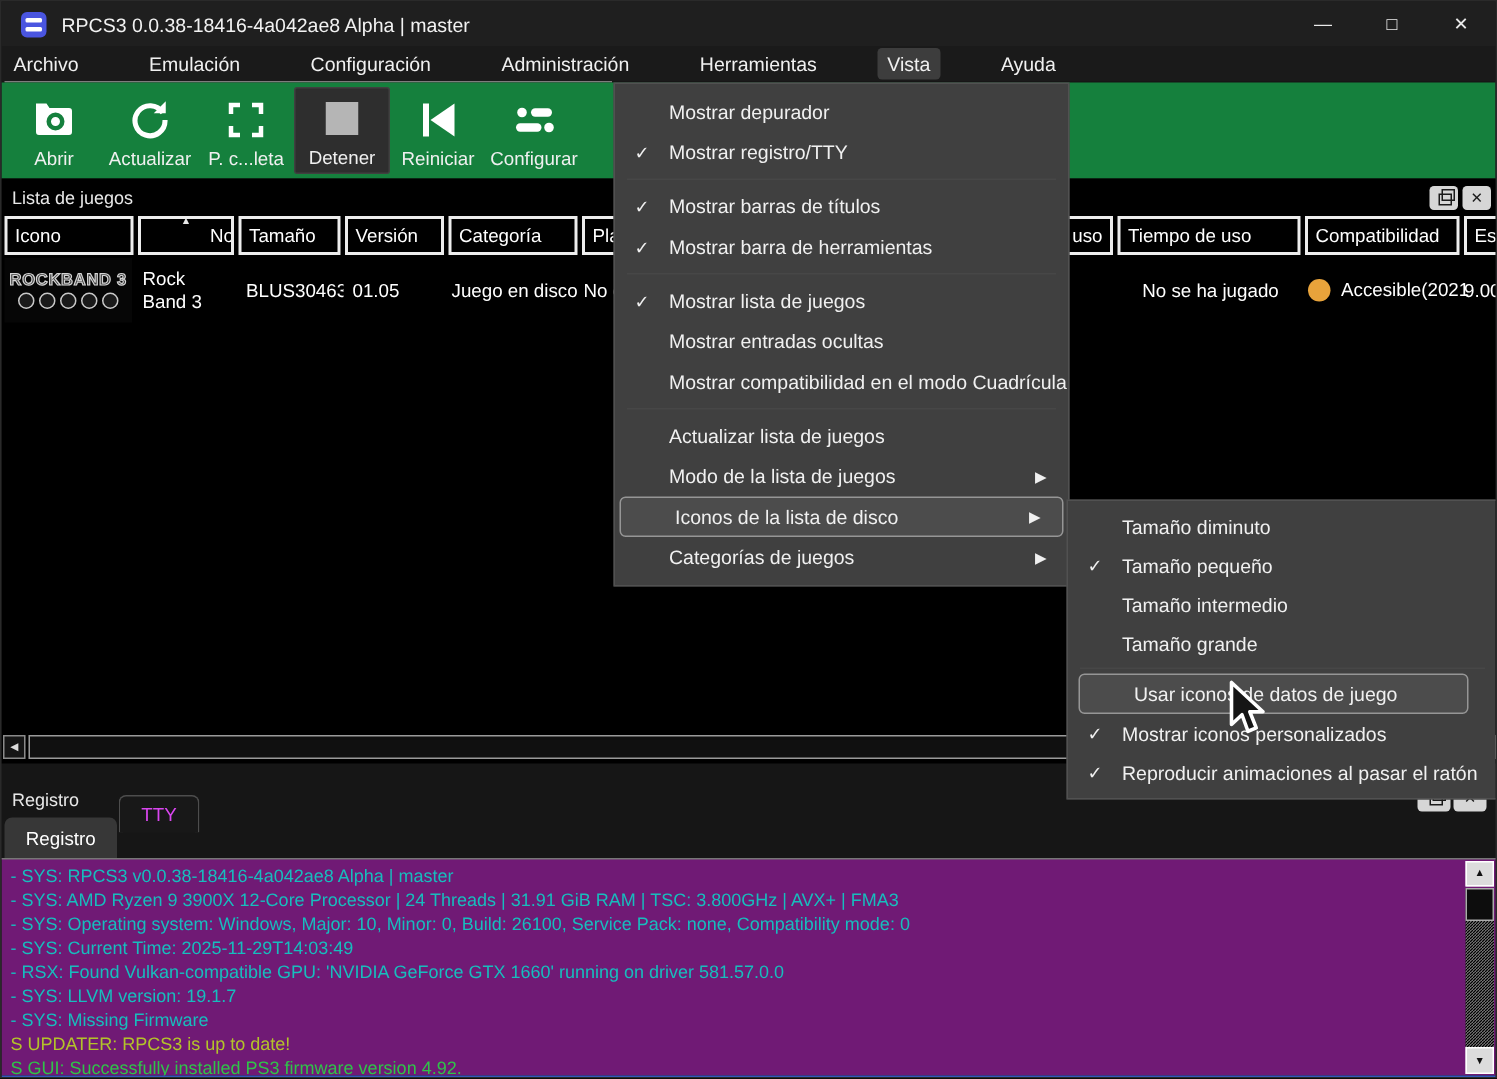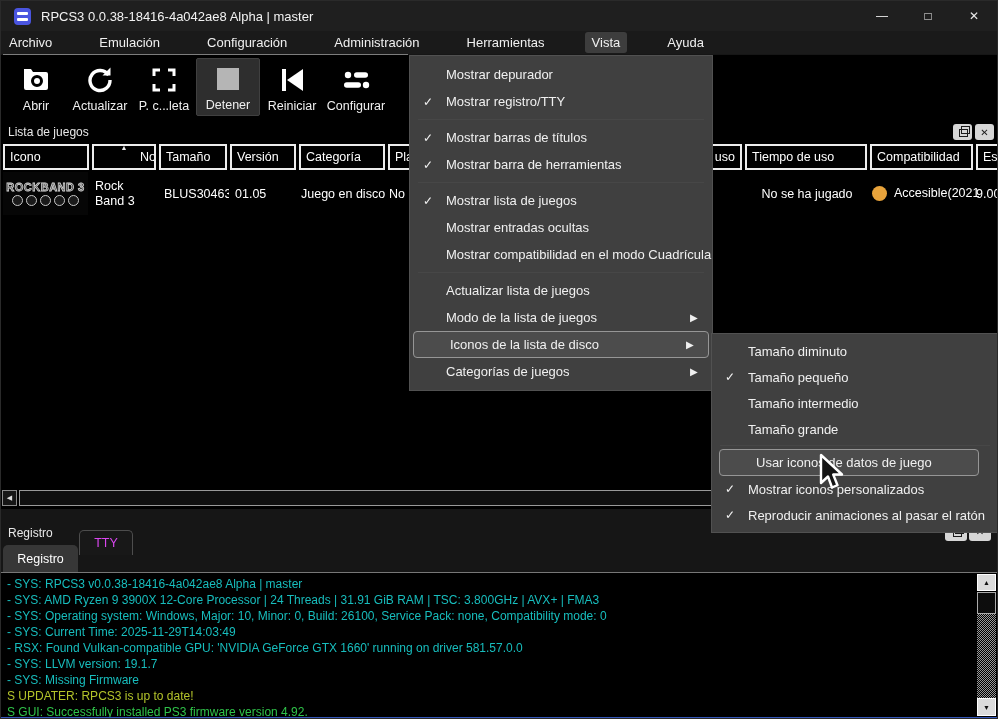--- a/index.html
+++ b/index.html
@@ -15,21 +15,21 @@
   .win-controls{position:absolute;right:0;top:0;height:30px;display:flex;}
   .win-btn{width:46px;height:30px;display:flex;align-items:center;justify-content:center;font-size:12px;color:#eaeaea;}
 
   
   .menubar{position:absolute;top:30px;left:0;width:100%;height:23px;background:#1a1a1a;display:flex;align-items:center;padding-left:1px;gap:33px;}
   .mb-item{padding:3px 7px;font-size:13px;color:#f0f0f0;border-radius:3px;white-space:nowrap;}
   .mb-item.active{background:#3d3d3d;}
   .menubar-underline{position:absolute;top:53px;left:2px;width:405px;height:1px;background:#7d7d7d;}
 
   
-  .toolbar{position:absolute;top:54px;left:0;width:100%;height:64px;background:#000000;display:flex;padding:3px 0 0 3px;box-sizing:border-box;}
+  .toolbar{position:absolute;top:54px;left:0;width:100%;height:64px;background:#15803d;display:flex;padding:3px 0 0 3px;box-sizing:border-box;}
   .tb-btn{width:64px;height:58px;display:flex;flex-direction:column;align-items:center;justify-content:flex-end;padding-bottom:3px;gap:3px;border-radius:2px;box-sizing:border-box;}
   .tb-btn.active{background:#2e2e2e;border:1px solid #404040;}
   .tb-label{font-size:12.5px;color:#f0f0f0;white-space:nowrap;}
   .tb-icon{height:32px;display:flex;align-items:center;justify-content:center;}
 
   
   .gl-bg{position:absolute;left:0;top:118px;width:998px;height:390px;background:#000;}
   .dock-title{position:absolute;font-size:12px;color:#e8e8e8;}
   .gl-title{left:7px;top:124px;}
   .dock-btn{position:absolute;background:#d6d6d6;border-radius:3px;display:flex;align-items:center;justify-content:center;color:#1a1a1a;font-size:10px;}
@@ -64,21 +64,21 @@
             box-sizing:border-box;display:flex;align-items:center;justify-content:center;font-size:7px;color:#ddd;}
   .hsb-thumb{position:absolute;left:18px;top:489px;width:960px;height:16px;background:#101010;border:1px solid #9a9a9a;box-sizing:border-box;}
   .hsb-right{position:absolute;left:980px;top:489px;width:16px;height:16px;background:#dcdcdc;border:1px solid #fff;
              box-sizing:border-box;display:flex;align-items:center;justify-content:center;font-size:7px;color:#111;}
 
   
   .log-title{left:7px;top:525px;}
   .tab{position:absolute;display:flex;align-items:center;justify-content:center;font-size:12.5px;border-radius:5px 5px 0 0;}
   .tab-active{left:2px;top:544px;width:75px;height:27px;background:#373737;color:#fff;}
   .tab-inactive{left:78px;top:529px;width:54px;height:25px;background:#181818;border:1px solid #4d4d4d;border-bottom:none;color:#d946ef;box-sizing:border-box;}
-  .log{position:absolute;left:0;top:571px;width:998px;height:145px;background:#000000;border-top:1px solid #777;
+  .log{position:absolute;left:0;top:571px;width:998px;height:145px;background:#701a75;border-top:1px solid #777;
        padding:3px 6px;box-sizing:border-box;overflow:hidden;}
   .log-line{font-size:12px;line-height:16px;white-space:nowrap;}
   .bottom-bar{position:absolute;left:0;top:716px;width:998px;height:3px;background:#3457bb;}
 
   
   .vsb-btn{position:absolute;left:976px;width:19px;background:#dcdcdc;border:1px solid #fff;box-sizing:border-box;
            display:flex;align-items:center;justify-content:center;font-size:7px;color:#111;}
   .vsb-up{top:573px;height:17px;} .vsb-down{top:697px;height:18px;}
   .vsb-thumb{position:absolute;left:976px;top:591px;width:19px;height:22px;background:#0d0d0d;border:1px solid #ababab;box-sizing:border-box;}
   .vsb-track{position:absolute;left:976px;top:613px;width:19px;height:84px;background-color:#000;

